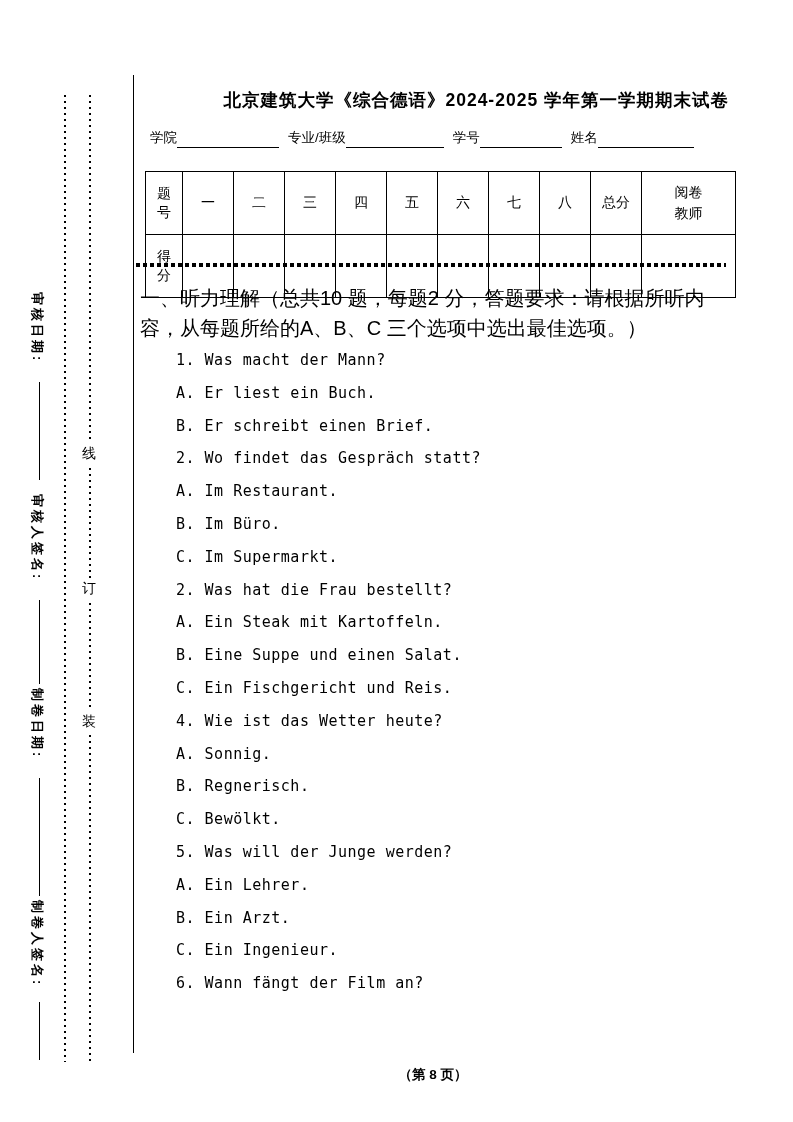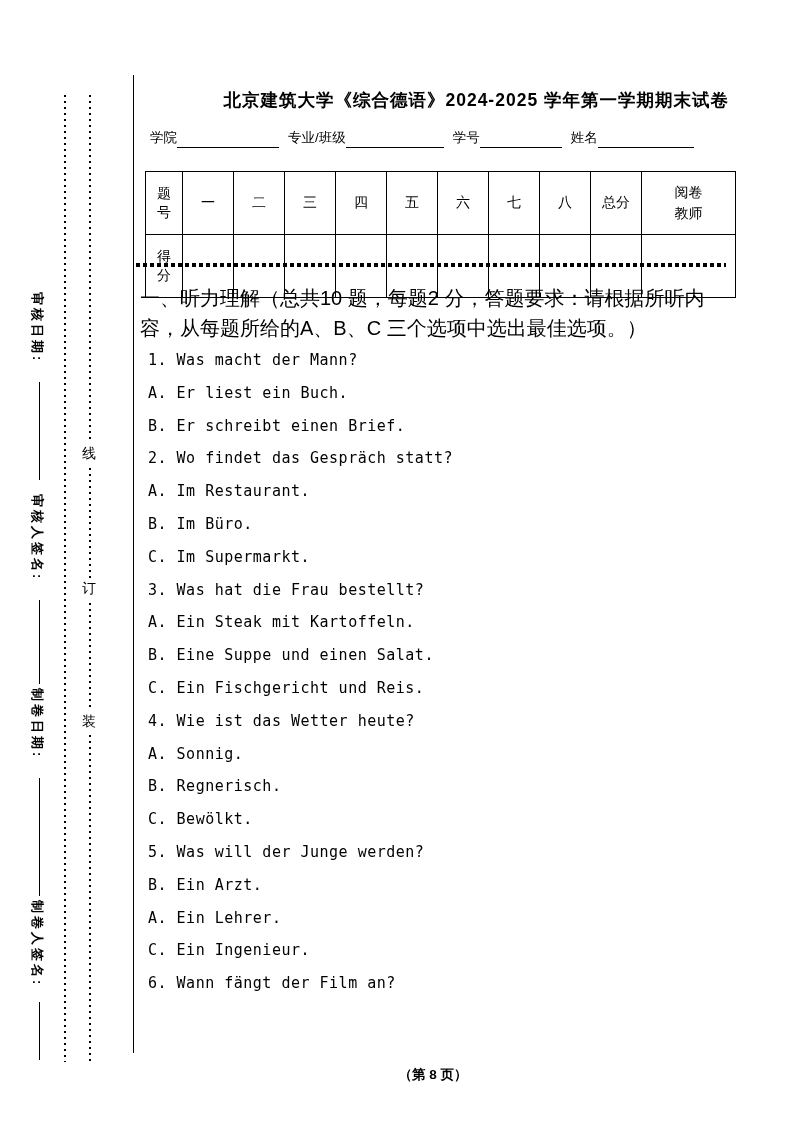--- a/index.html
+++ b/index.html
@@ -104,21 +104,21 @@
     line-height: 30px;
   }
 
   .questions {
     position: absolute;
     left: 148px; top: 344px; width: 580px;
     font-family: "DejaVu Sans Mono", "Liberation Mono", monospace;
     font-size: 15px;
     letter-spacing: 0.5px;
   }
-  .q-line { line-height: 32.8px; white-space: nowrap; }
+  .q-line { line-height: 32.8px; white-space: nowrap; margin-left: 28px; }
 
   .page-footer {
     position: absolute;
     left: 137px; top: 1066px; width: 592px;
     text-align: center;
     font-weight: bold;
     font-size: 13.5px;
   }
 </style>
 </head>
@@ -213,30 +213,30 @@
   <div class="section-heading">一、听力理解（总共10 题，每题2 分，答题要求：请根据所听内容，从每题所给的A、B、C 三个选项中选出最佳选项。）</div>
 
   <div class="questions">
     <div class="q-line">1. Was macht der Mann?</div>
     <div class="q-line">A. Er liest ein Buch.</div>
     <div class="q-line">B. Er schreibt einen Brief.</div>
     <div class="q-line">2. Wo findet das Gespräch statt?</div>
     <div class="q-line">A. Im Restaurant.</div>
     <div class="q-line">B. Im Büro.</div>
     <div class="q-line">C. Im Supermarkt.</div>
-    <div class="q-line">3. Was hat die Frau bestellt?</div>
+    <div class="q-line">2. Was hat die Frau bestellt?</div>
     <div class="q-line">A. Ein Steak mit Kartoffeln.</div>
     <div class="q-line">B. Eine Suppe und einen Salat.</div>
     <div class="q-line">C. Ein Fischgericht und Reis.</div>
     <div class="q-line">4. Wie ist das Wetter heute?</div>
     <div class="q-line">A. Sonnig.</div>
     <div class="q-line">B. Regnerisch.</div>
     <div class="q-line">C. Bewölkt.</div>
     <div class="q-line">5. Was will der Junge werden?</div>
+    <div class="q-line">A. Ein Lehrer.</div>
     <div class="q-line">B. Ein Arzt.</div>
-    <div class="q-line">A. Ein Lehrer.</div>
     <div class="q-line">C. Ein Ingenieur.</div>
     <div class="q-line">6. Wann fängt der Film an?</div>
   </div>
 
   <div class="page-footer">（第 8 页）</div>
 
 </div>
 
 </body></html>

